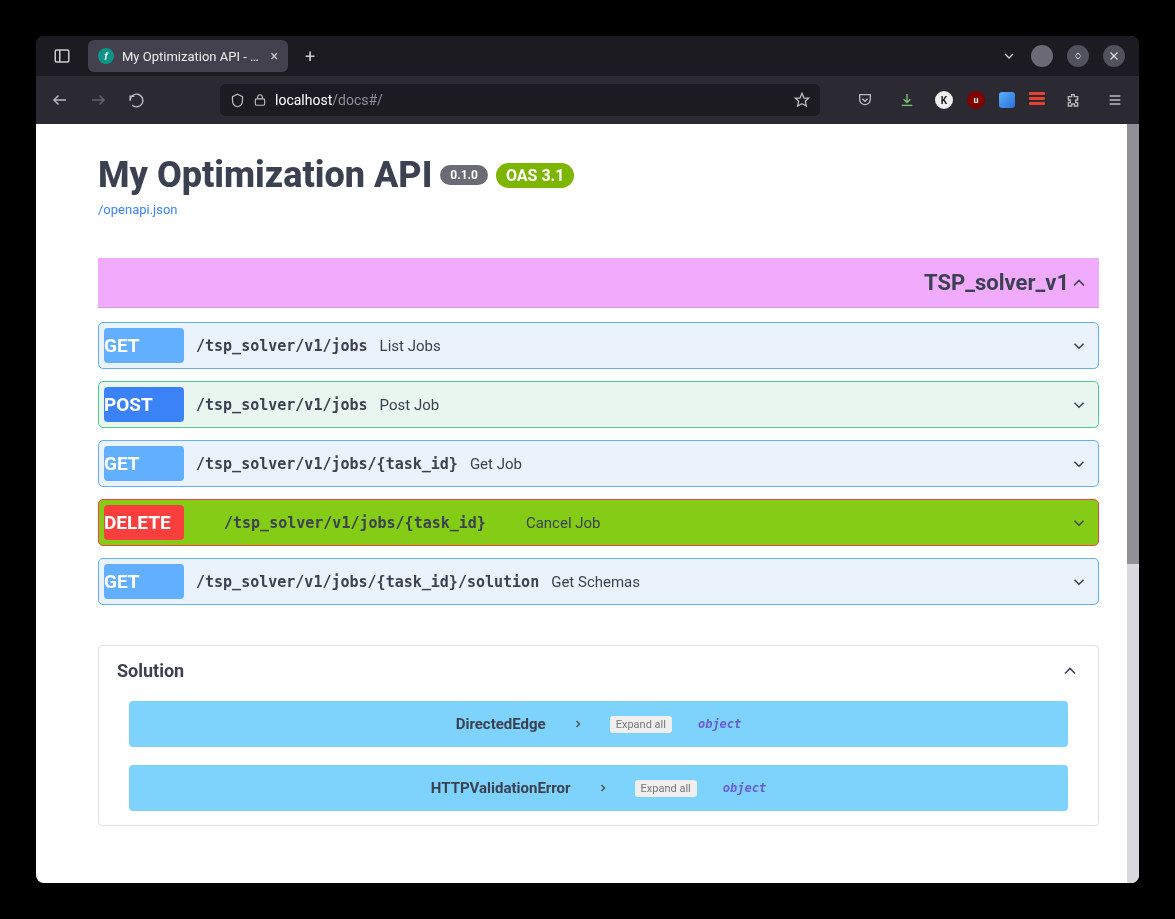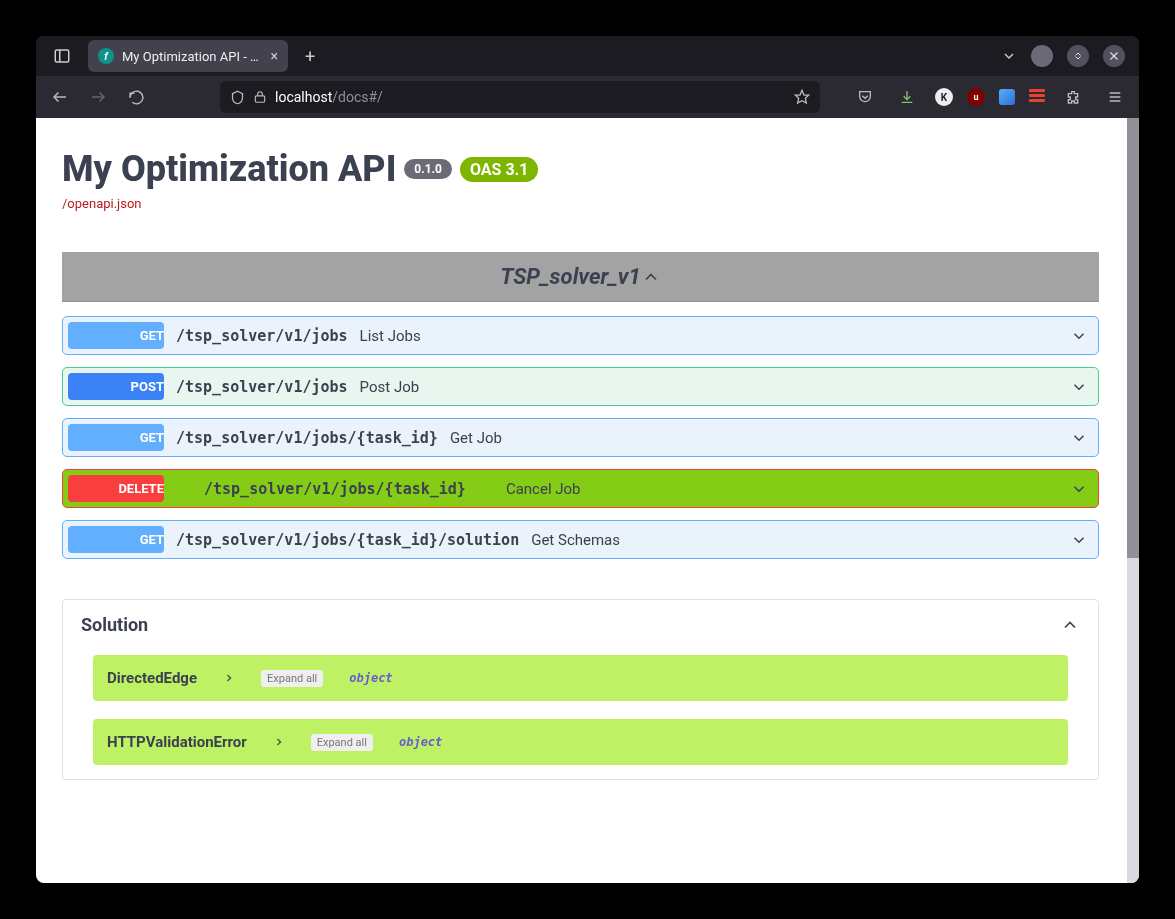--- a/index.html
+++ b/index.html
@@ -56,21 +56,21 @@
   .tab-title { flex:1; white-space:nowrap; overflow:hidden; text-overflow:ellipsis; }
   .tab-close { color:#ccc; font-size:14px; cursor:pointer; }
   .newtab { color:#ccc; font-size:18px; width:28px; text-align:center; cursor:pointer; }
   .tabbar-right { margin-left:auto; display:flex; gap:14px; align-items:center; padding-right:6px; }
   .win-ctrl { width:22px; height:22px; border-radius:50%; background:#52525e; display:flex; align-items:center; justify-content:center; color:#ddd; cursor:pointer; }
   .avatar { width:22px; height:22px; border-radius:50%; background:#6b6a76; }
   .chev-down-thin { color:#ccc; }
 
   
   .toolbar {
-    height: 42px;
+    height: 48px;
     background: #2b2a33;
     display:flex; align-items:center;
     padding: 0 10px;
     gap: 10px;
   }
   .tool-icon { width:28px; height:28px; display:flex; align-items:center; justify-content:center; color:#bbb; cursor:pointer; border-radius:4px; }
   .tool-icon.disabled { color:#666; cursor:default; }
   .urlbar {
     flex: 0 0 600px;
     height: 32px;
@@ -94,54 +94,53 @@
   .ext-tdo { width:16px; height:16px; display:flex; flex-direction:column; gap:2px; }
   .ext-tdo span { height:3px; background:#e44332; border-radius:1px; }
 
   
   .page {
     flex:1;
     background:#fff;
     overflow:auto;
     position:relative;
   }
-  .page-scroll { padding: 30px 40px 40px 26px; }
+  .page-scroll { padding: 30px 40px 40px 26px; margin-left: 36px; }
   .title-row { display:flex; align-items:center; gap:8px; flex-wrap:wrap; }
   .api-title { font-size: 36px; font-weight: 800; color:#3b4151; }
   .badge-ver { background:#6b6b76; color:#fff; font-size:12px; font-weight:700; padding:3px 10px; border-radius:14px; }
   .badge-oas { background:#7db500; color:#fff; font-size:16px; font-weight:700; padding:3px 10px; border-radius:14px; }
-  .openapi-link { font-size:13px; color:#b91c1c; margin-top:6px; display:inline-block; }
+  .openapi-link { font-size:13px; color:#3b82f6; margin-top:6px; display:inline-block; }
   .description { margin-top:26px; font-size:14px; color:#3b4151; }
 
   .section-header {
     margin-top: 40px;
-    background:#a3a3a3;
+    background:#f0abfc;
     border-bottom: 1px solid rgba(0,0,0,0.1);
-    display:flex; align-items:center; justify-content:center;
+    display:flex; align-items:center; justify-content:flex-end;
     padding: 12px 10px;
     cursor:pointer;
-    font-style:italic;
   }
   .section-title { font-size:22px; font-weight:700; color:#3b4151; }
 
   .ops { margin-top: 14px; display:flex; flex-direction:column; gap:12px; }
   .op {
     border: 1px solid;
     border-radius:5px;
     display:flex; align-items:center;
     padding: 5px 10px 5px 5px;
     gap:12px;
     cursor:pointer;
   }
   .op.get { background:#eaf3fb; border-color:#61affe; }
   .op.post { background:#e8f6ef; border-color:#49cc90; }
   .op.delete { background:#84cc16; border-color:#f93e3e;gap:40px; }
   .method {
-    width:96px; text-align:right;
-    color:#fff; font-weight:700; font-size:13px;
+    width:80px; text-align:left;
+    color:#fff; font-weight:700; font-size:19px;
     padding:6px 0; border-radius:4px;
   }
   .method.get { background:#61affe; }
   .method.post { background:#3b82f6; }
   .method.delete { background:#f93e3e; }
   .op-path { font-family: ui-monospace, Menlo, Consolas, monospace; font-weight:700; font-size:15px; color:#3b4151; }
   .op-summary { font-size:15px; color:#3b4151; }
   .op-chevron { margin-left:auto; color:#3b4151; }
 
   .schemas-box {
@@ -150,24 +149,24 @@
     border-radius:4px;
   }
   .schemas-header {
     display:flex; align-items:center; justify-content:space-between;
     padding: 14px 18px;
     cursor:pointer;
   }
   .schemas-title { font-size:18px; font-weight:700; color:#3b4151; }
   .schema-list { padding: 6px 30px 14px 30px; display:flex; flex-direction:column; gap:18px; }
   .schema-row {
-    background:#bef264;
+    background:#7dd3fc;
     border-radius:4px;
     padding: 14px 14px;
-    display:flex; align-items:center; gap:26px;
+    display:flex; align-items:center; gap:26px;justify-content:center;
   }
   .schema-name { font-weight:700; font-size:15px; color:#3b4151; }
   .schema-caret { color:#555; font-size:12px; }
   .schema-expand { background:#efefef; color:#777; font-size:11px; padding:2px 6px; border-radius:3px; }
   .schema-type { font-family: ui-monospace, Menlo, monospace; font-size:12px; color:#6b5bd2; font-weight:600;font-style:italic; }
 
   .scrollbar-track {
     position:absolute; top:0; right:0; width:12px; height:100%;
     background:#d9d9df;
   }

